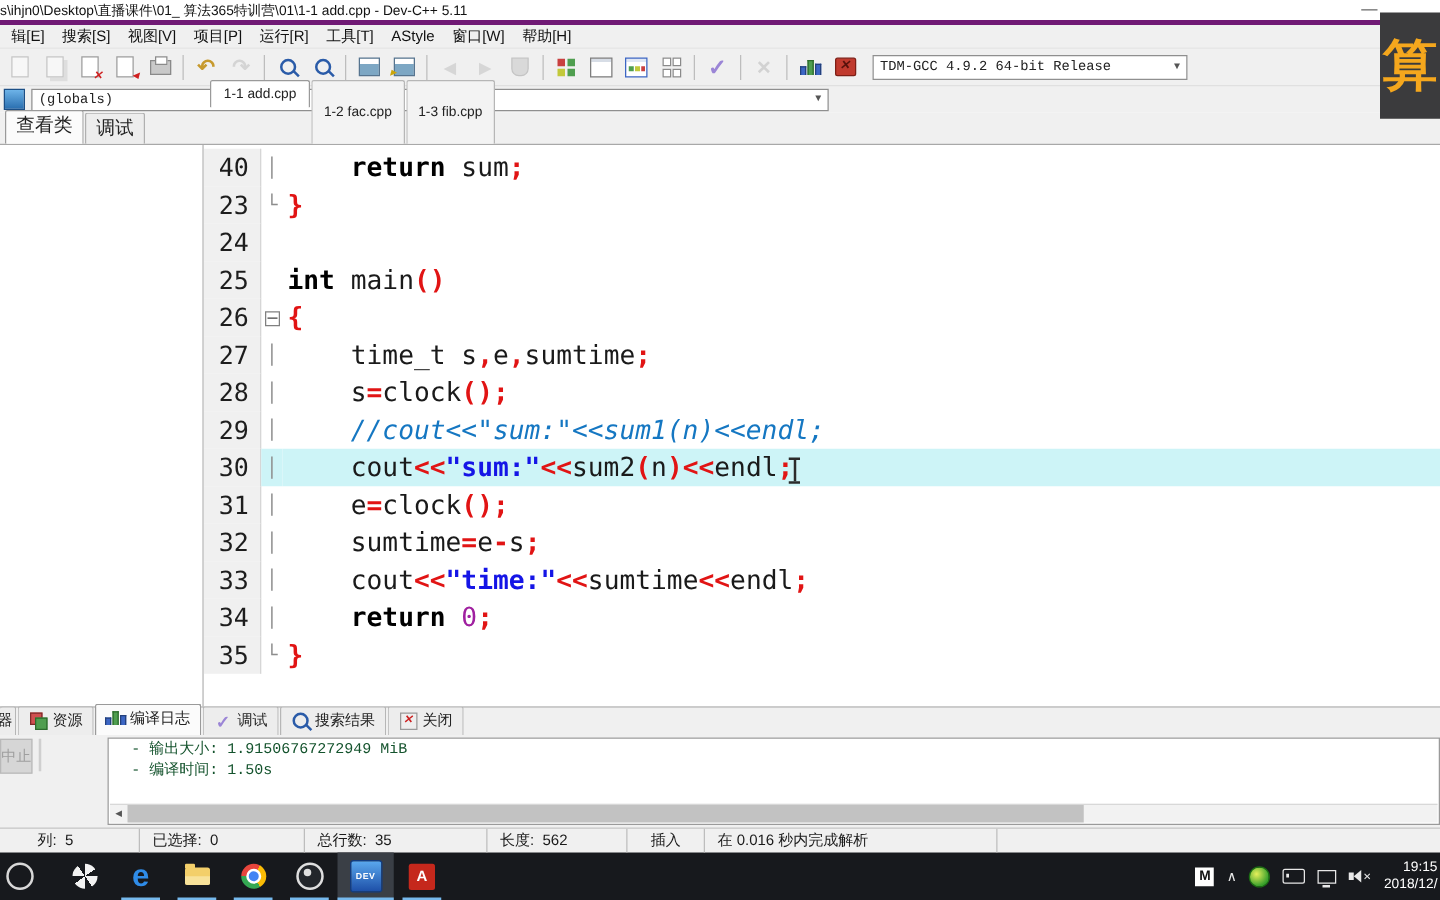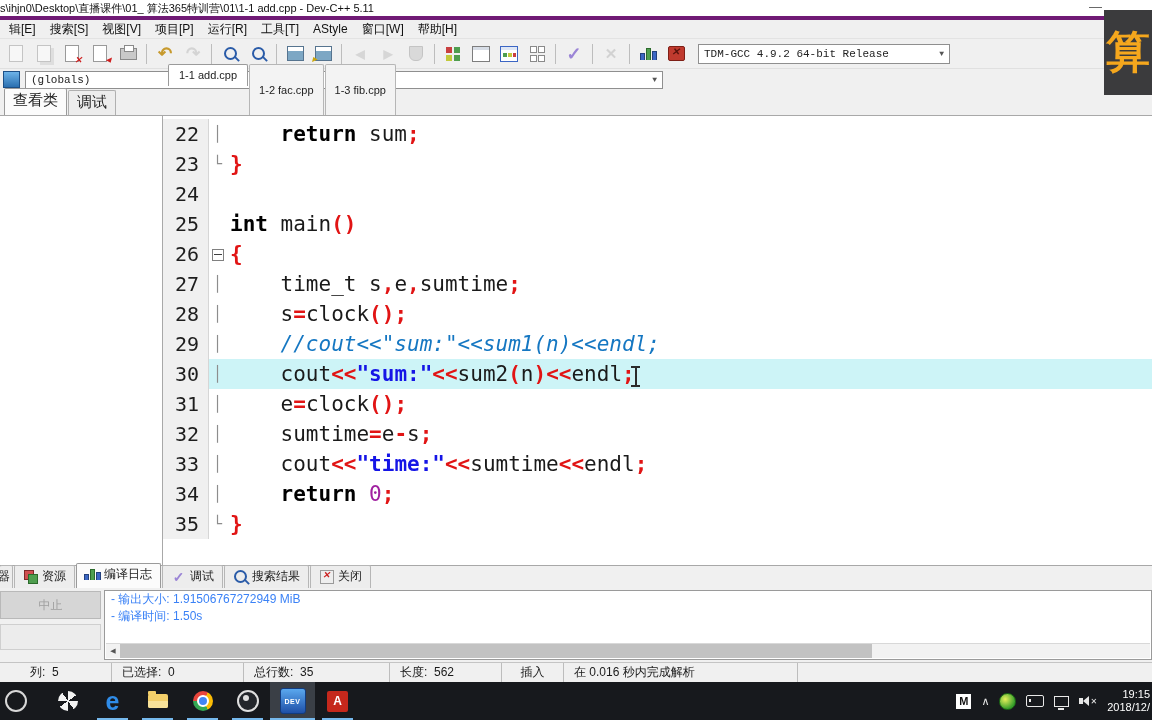--- a/index.html
+++ b/index.html
@@ -101,26 +101,26 @@
   .btab.cut .blabel{margin-left:-26px}
   .bicon{display:inline-flex;align-items:center;justify-content:center;width:15px;height:15px;position:relative}
   .res1{position:absolute;left:1px;top:1px;width:8px;height:8px;background:#d05050;border:1px solid #7e2a2a}
   .res2{position:absolute;left:5px;top:5px;width:8px;height:8px;background:#4f9e4f;border:1px solid #2c6b2c}
   .bicon .bars{height:11px}
   .bicon .glyph{font-weight:bold}
   .closebox{display:block;width:12px;height:12px;background:#eee;border:1px solid #9a9a9a;position:relative}
   .closebox::after{content:'✕';position:absolute;left:2px;top:-1px;color:#c22;font-size:9px;font-weight:bold}
   
   .bottomarea{height:74px;background:#f0f0f0;display:flex;padding:2px 0 2px 0;box-sizing:border-box}
-  .leftcol{width:104px;flex:none;display:flex;flex-direction:column;gap:5px;padding:1px 3px 0 0;box-sizing:border-box}
+  .leftcol{width:86px;flex:none;display:flex;gap:5px;padding:1px 3px 0 0;box-sizing:border-box}
   .abortbtn{height:26px;background:#d6d6d6;border:1px solid #b9b9b9;color:#9f9f9f;font-size:12px;
             display:flex;align-items:center;justify-content:center}
   .blankbtn{height:24px;background:#ececec;border:1px solid #cfcfcf}
   .logpanel{flex:1;background:#fff;border:1px solid #9a9a9a;position:relative;box-sizing:border-box;overflow:hidden}
-  .logline{font-family:Liberation Sans, sans-serif;font-size:12px;line-height:15px;color:#3b82f6;padding:1px 6px;white-space:pre}
+  .logline{font-family:Liberation Mono, monospace;font-size:12px;line-height:15px;color:#14532d;padding:1px 18px;white-space:pre}
   .hscroll{position:absolute;left:1px;right:1px;bottom:1px;height:14px;background:#f2f2f2;border-top:1px solid #d8d8d8;display:flex;align-items:stretch}
   .harrow{width:14px;display:flex;align-items:center;justify-content:center;font-size:7px;color:#555;background:#f2f2f2}
   .hthumb{width:72%;background:#c2c2c2}
   
   .statusbar{height:20px;background:#f0f0f0;border-top:1px solid #c4c4c4;display:flex;align-items:stretch;box-sizing:border-box}
   .seg{display:flex;align-items:center;padding:0 10px;border-right:1px solid #bdbdbd;font-size:12px;color:#1a1a1a;white-space:pre;box-sizing:border-box}
   .seg:nth-child(1){width:112px;padding-left:30px}
   .seg:nth-child(2){width:132px}
   .seg:nth-child(3){width:146px}
   .seg:nth-child(4){width:112px}
@@ -296,21 +296,21 @@
       <div class="ftab">1-2 fac.cpp</div>
       <div class="ftab">1-3 fib.cpp</div>
     </div>
 </div>
 
 <div class="main">
   <div class="classpanel"></div>
   <div class="editor">
     <div id="elines">
         <div class="eline">
-          <div class="gut">22</div>
+          <div class="gut">40</div>
           <div class="fold">│</div>
           <pre class="codeline"><span class="tk-p">    </span><span class="tk-k">return</span><span class="tk-p"> sum</span><span class="tk-s">;</span></pre>
         </div>
         <div class="eline">
           <div class="gut">23</div>
           <div class="fold">└</div>
           <pre class="codeline"><span class="tk-s">}</span></pre>
         </div>
         <div class="eline">
           <div class="gut">24</div>

